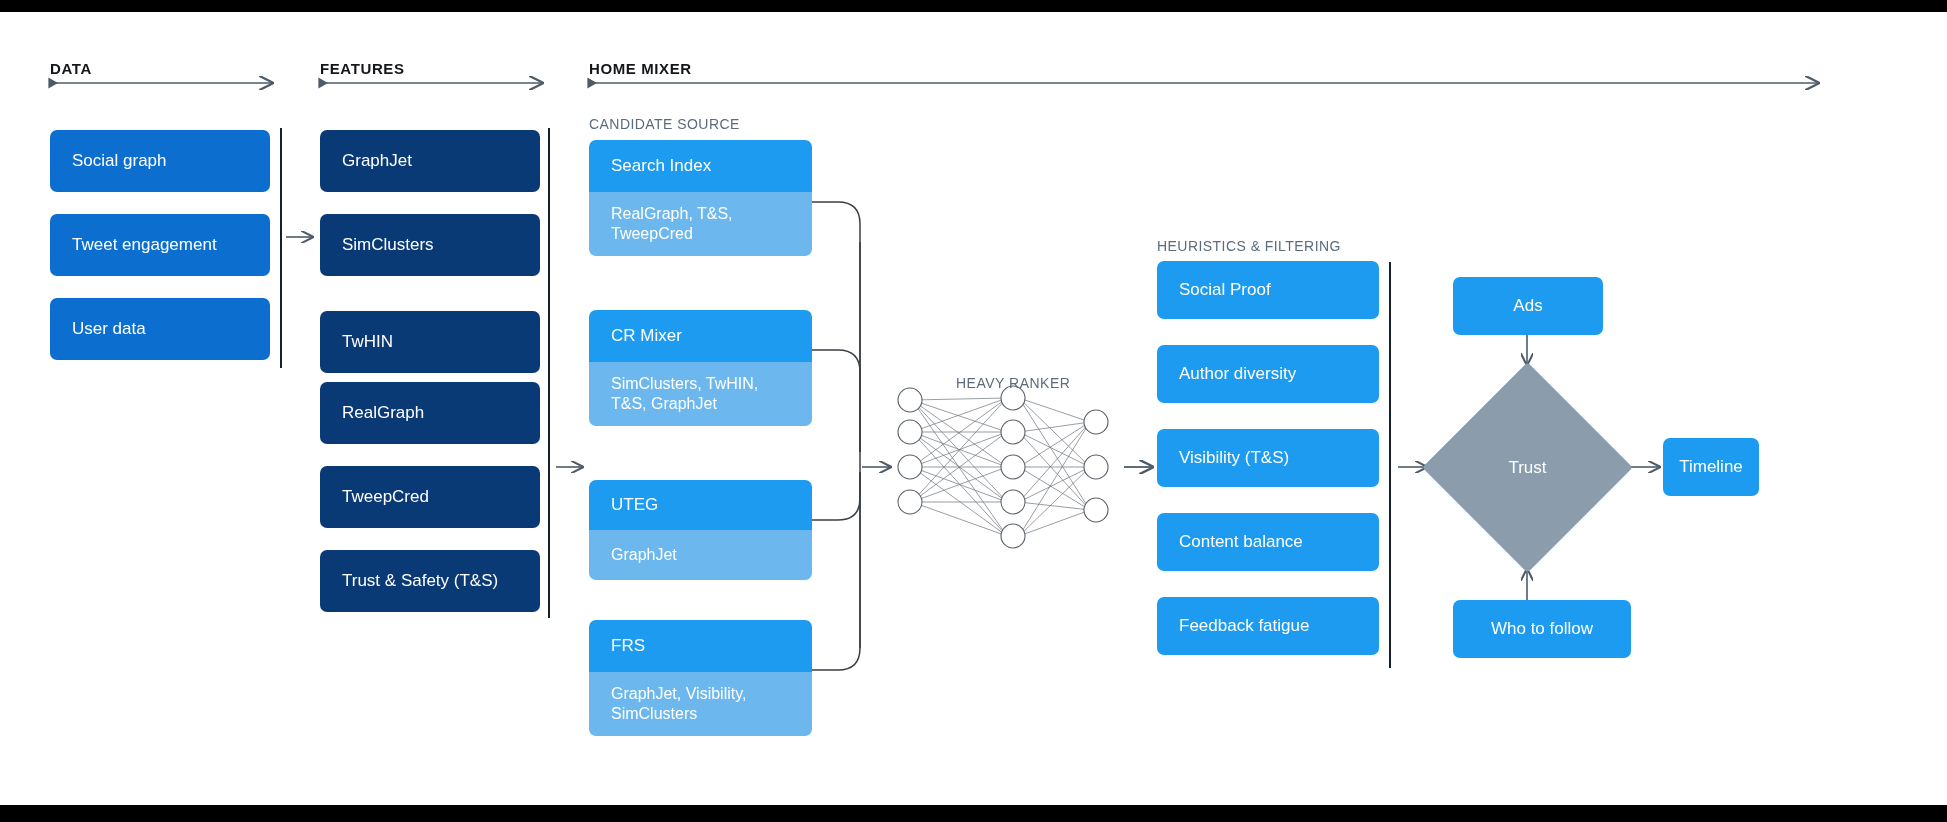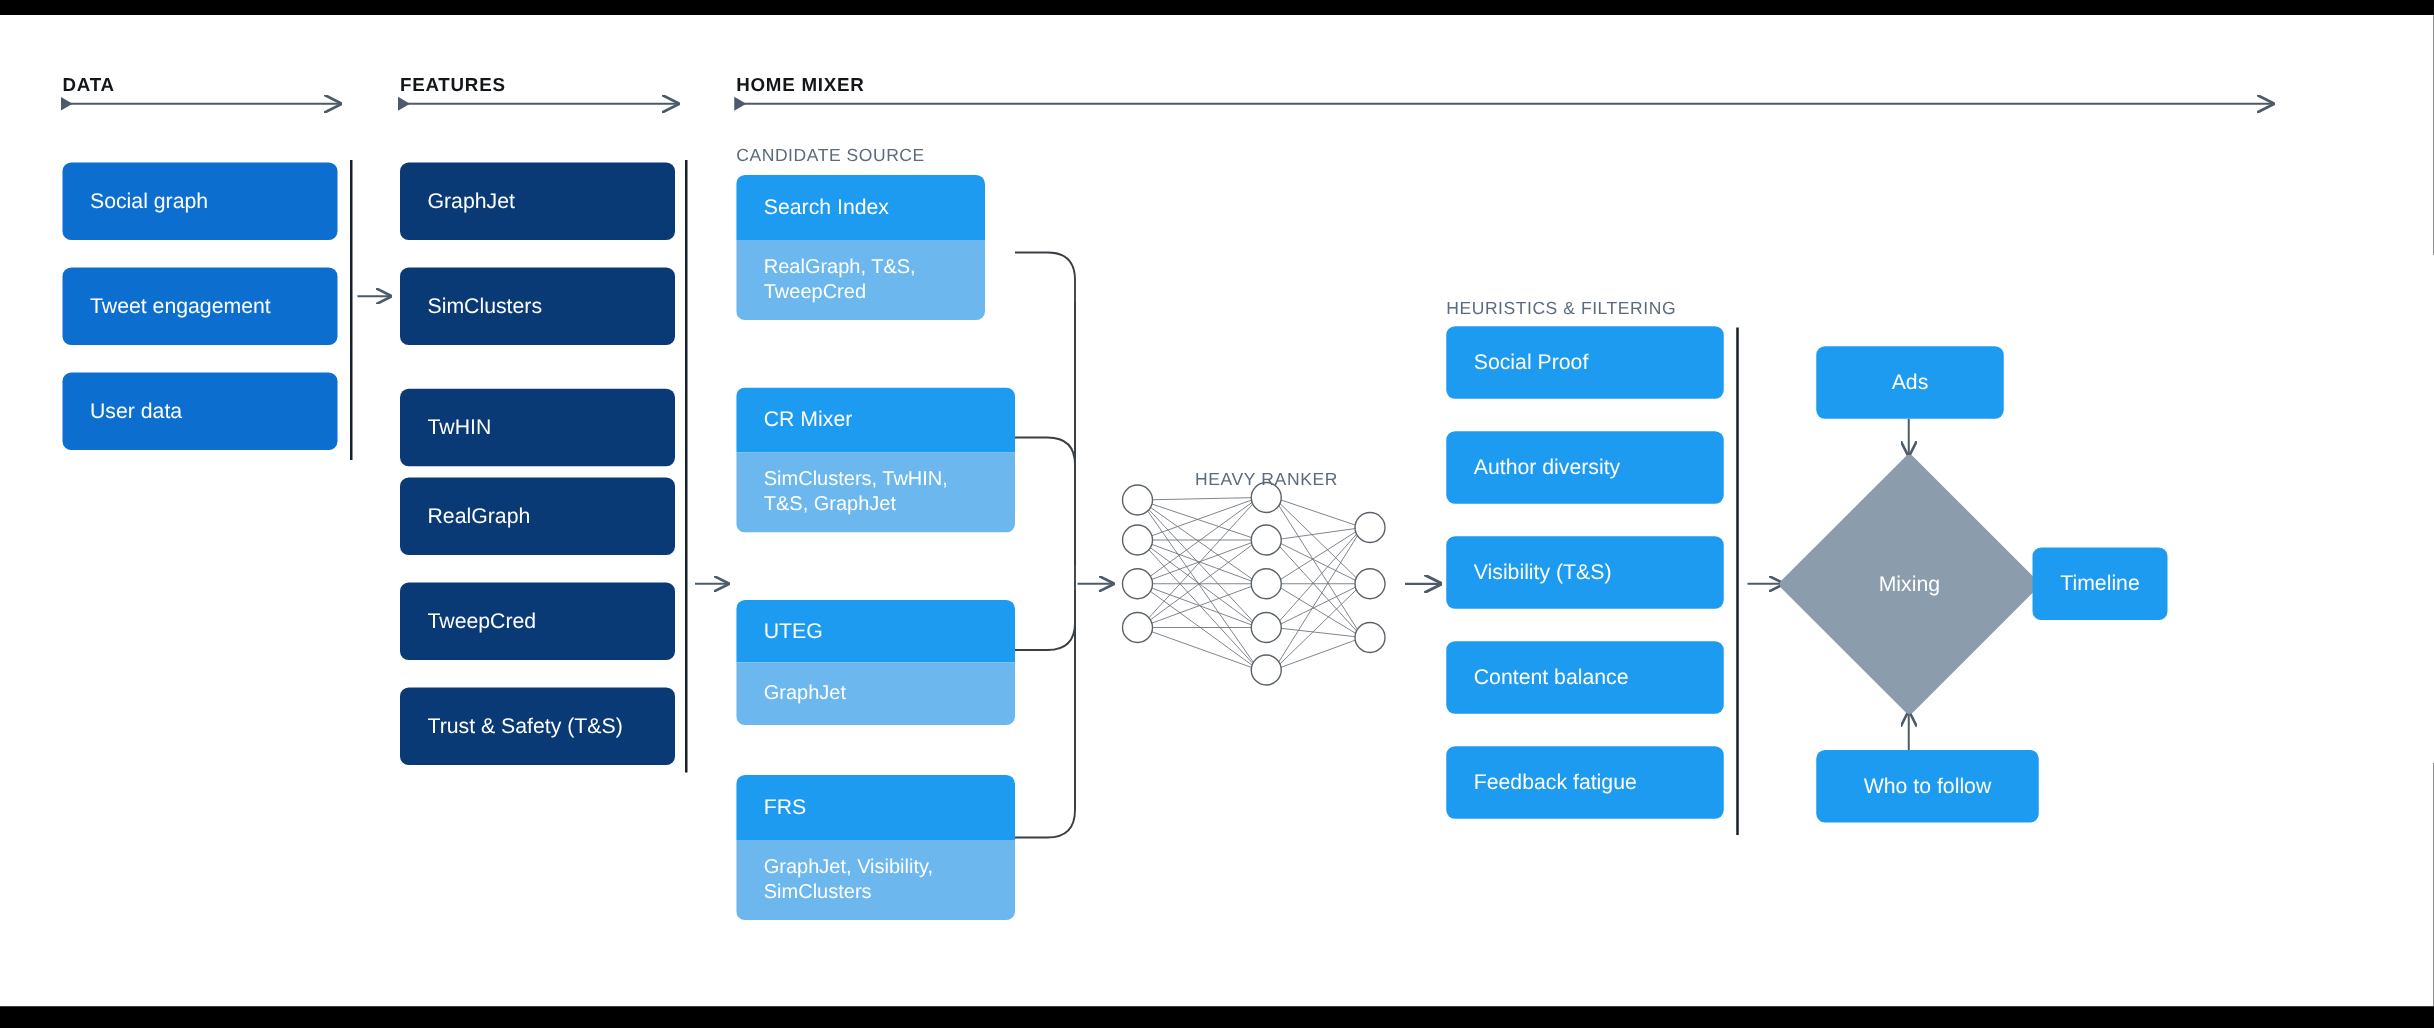--- a/index.html
+++ b/index.html
@@ -260,21 +260,21 @@
     <div class="box box-feature" style="left:320px; top:370px; width:220px; height:62px;">
       <span>RealGraph</span>
     </div>
     <div class="box box-feature" style="left:320px; top:454px; width:220px; height:62px;">
       <span>TweepCred</span>
     </div>
     <div class="box box-feature" style="left:320px; top:538px; width:220px; height:62px;">
       <span>Trust &amp; Safety (T&amp;S)</span>
     </div>
 
-    <div class="cs-card" style="left:589px; top:128px; width:199px; height:116px;">
+    <div class="cs-card" style="left:589px; top:128px; width:223px; height:116px;">
       <div class="cs-head" style="height:52px;">Search Index</div>
       <div class="cs-body" style="white-space:pre-line;">RealGraph, T&amp;S,
 TweepCred</div>
     </div>
 
     <div class="cs-card" style="left:589px; top:298px; width:223px; height:116px;">
       <div class="cs-head" style="height:52px;">CR Mixer</div>
       <div class="cs-body" style="white-space:pre-line;">SimClusters, TwHIN,
 T&amp;S, GraphJet</div>
     </div>
@@ -304,24 +304,24 @@
     </div>
     <div class="box box-heur" style="left:1157px; top:585px; width:222px; height:58px;">
       <span>Feedback fatigue</span>
     </div>
 
     <div class="box box-blue center" style="left:1453px; top:265px; width:150px; height:58px;">
       <span>Ads</span>
     </div>
 
     <div class="diamond" style="left:1453px; top:381px; width:149px; height:149px;"></div>
-    <div class="diamond-label" style="left:1453px; top:381px; width:149px; height:149px;">Mixing</div>
+    <div class="diamond-label" style="left:1453px; top:381px; width:149px; height:149px;">Trust</div>
 
     <div class="box box-blue center" style="left:1453px; top:588px; width:178px; height:58px;text-align:center;">
       <span>Who to follow</span>
     </div>
 
-    <div class="box box-blue center" style="left:1626px; top:426px; width:108px; height:58px;">
+    <div class="box box-blue center" style="left:1663px; top:426px; width:96px; height:58px;">
       <span>Timeline</span>
     </div>
 
   </div>
 </div>
 
 </body></html>

